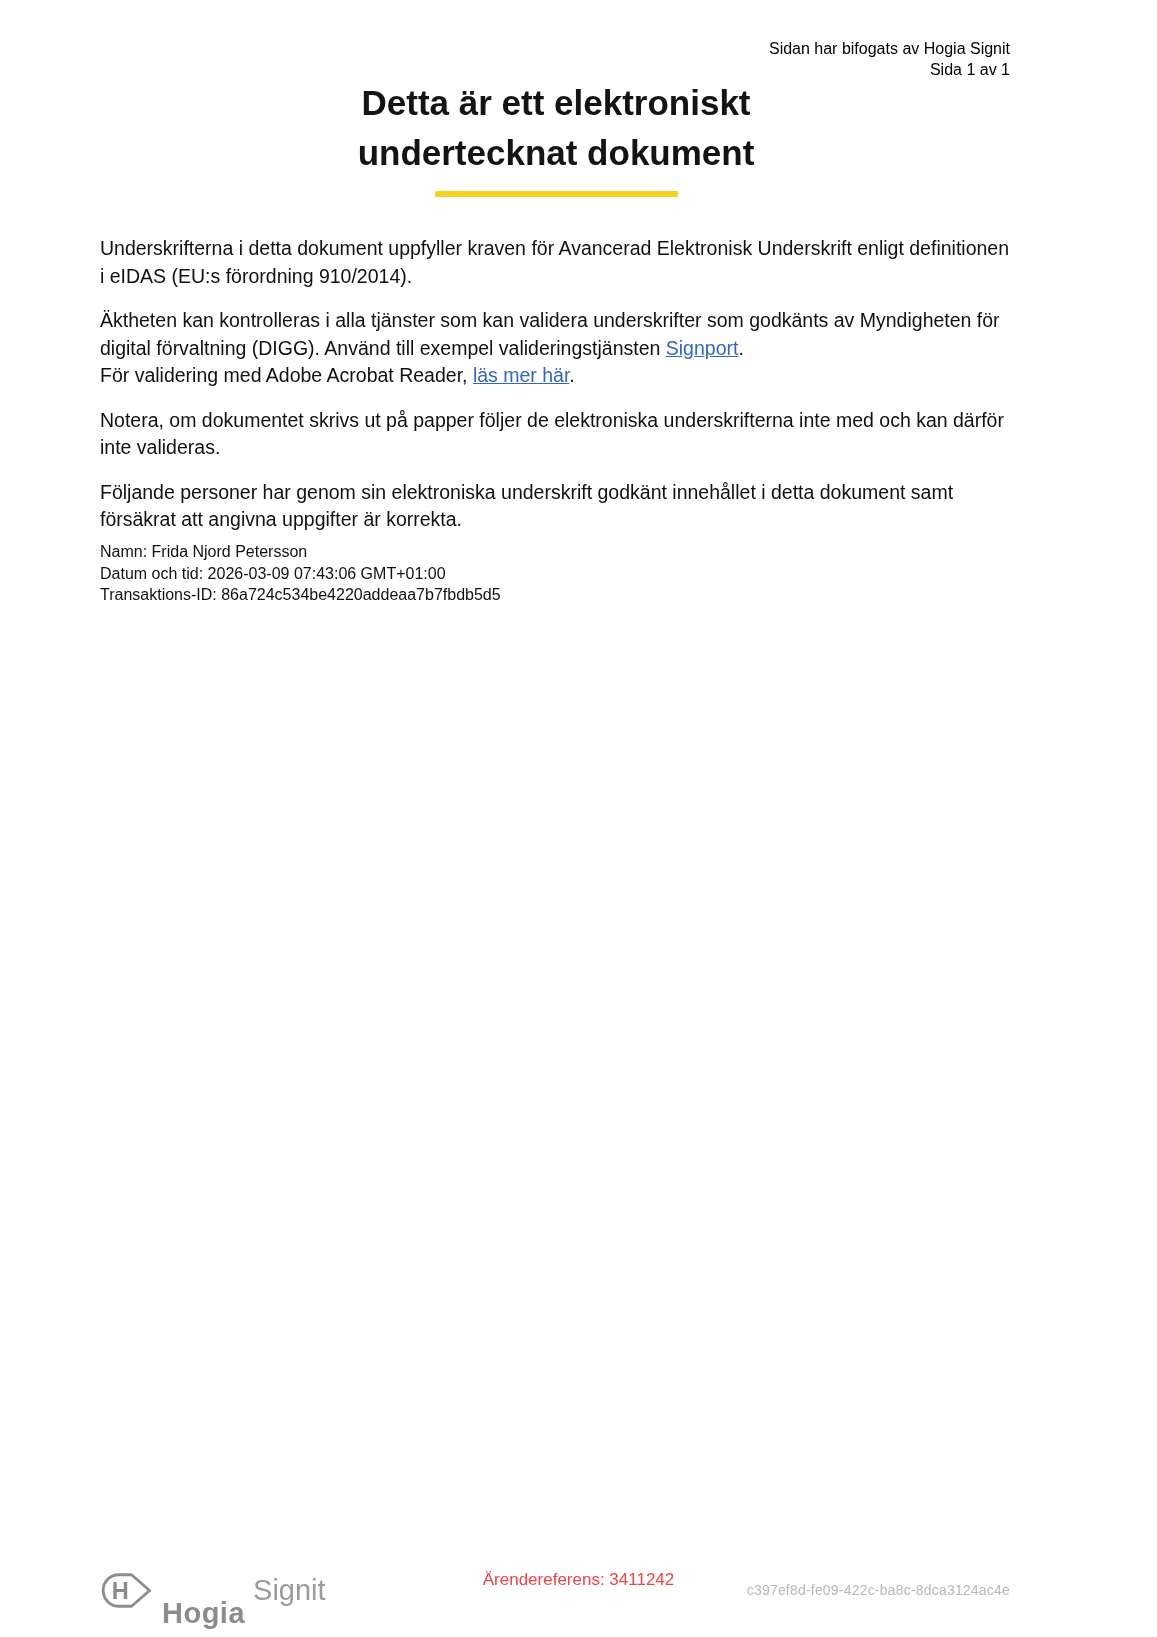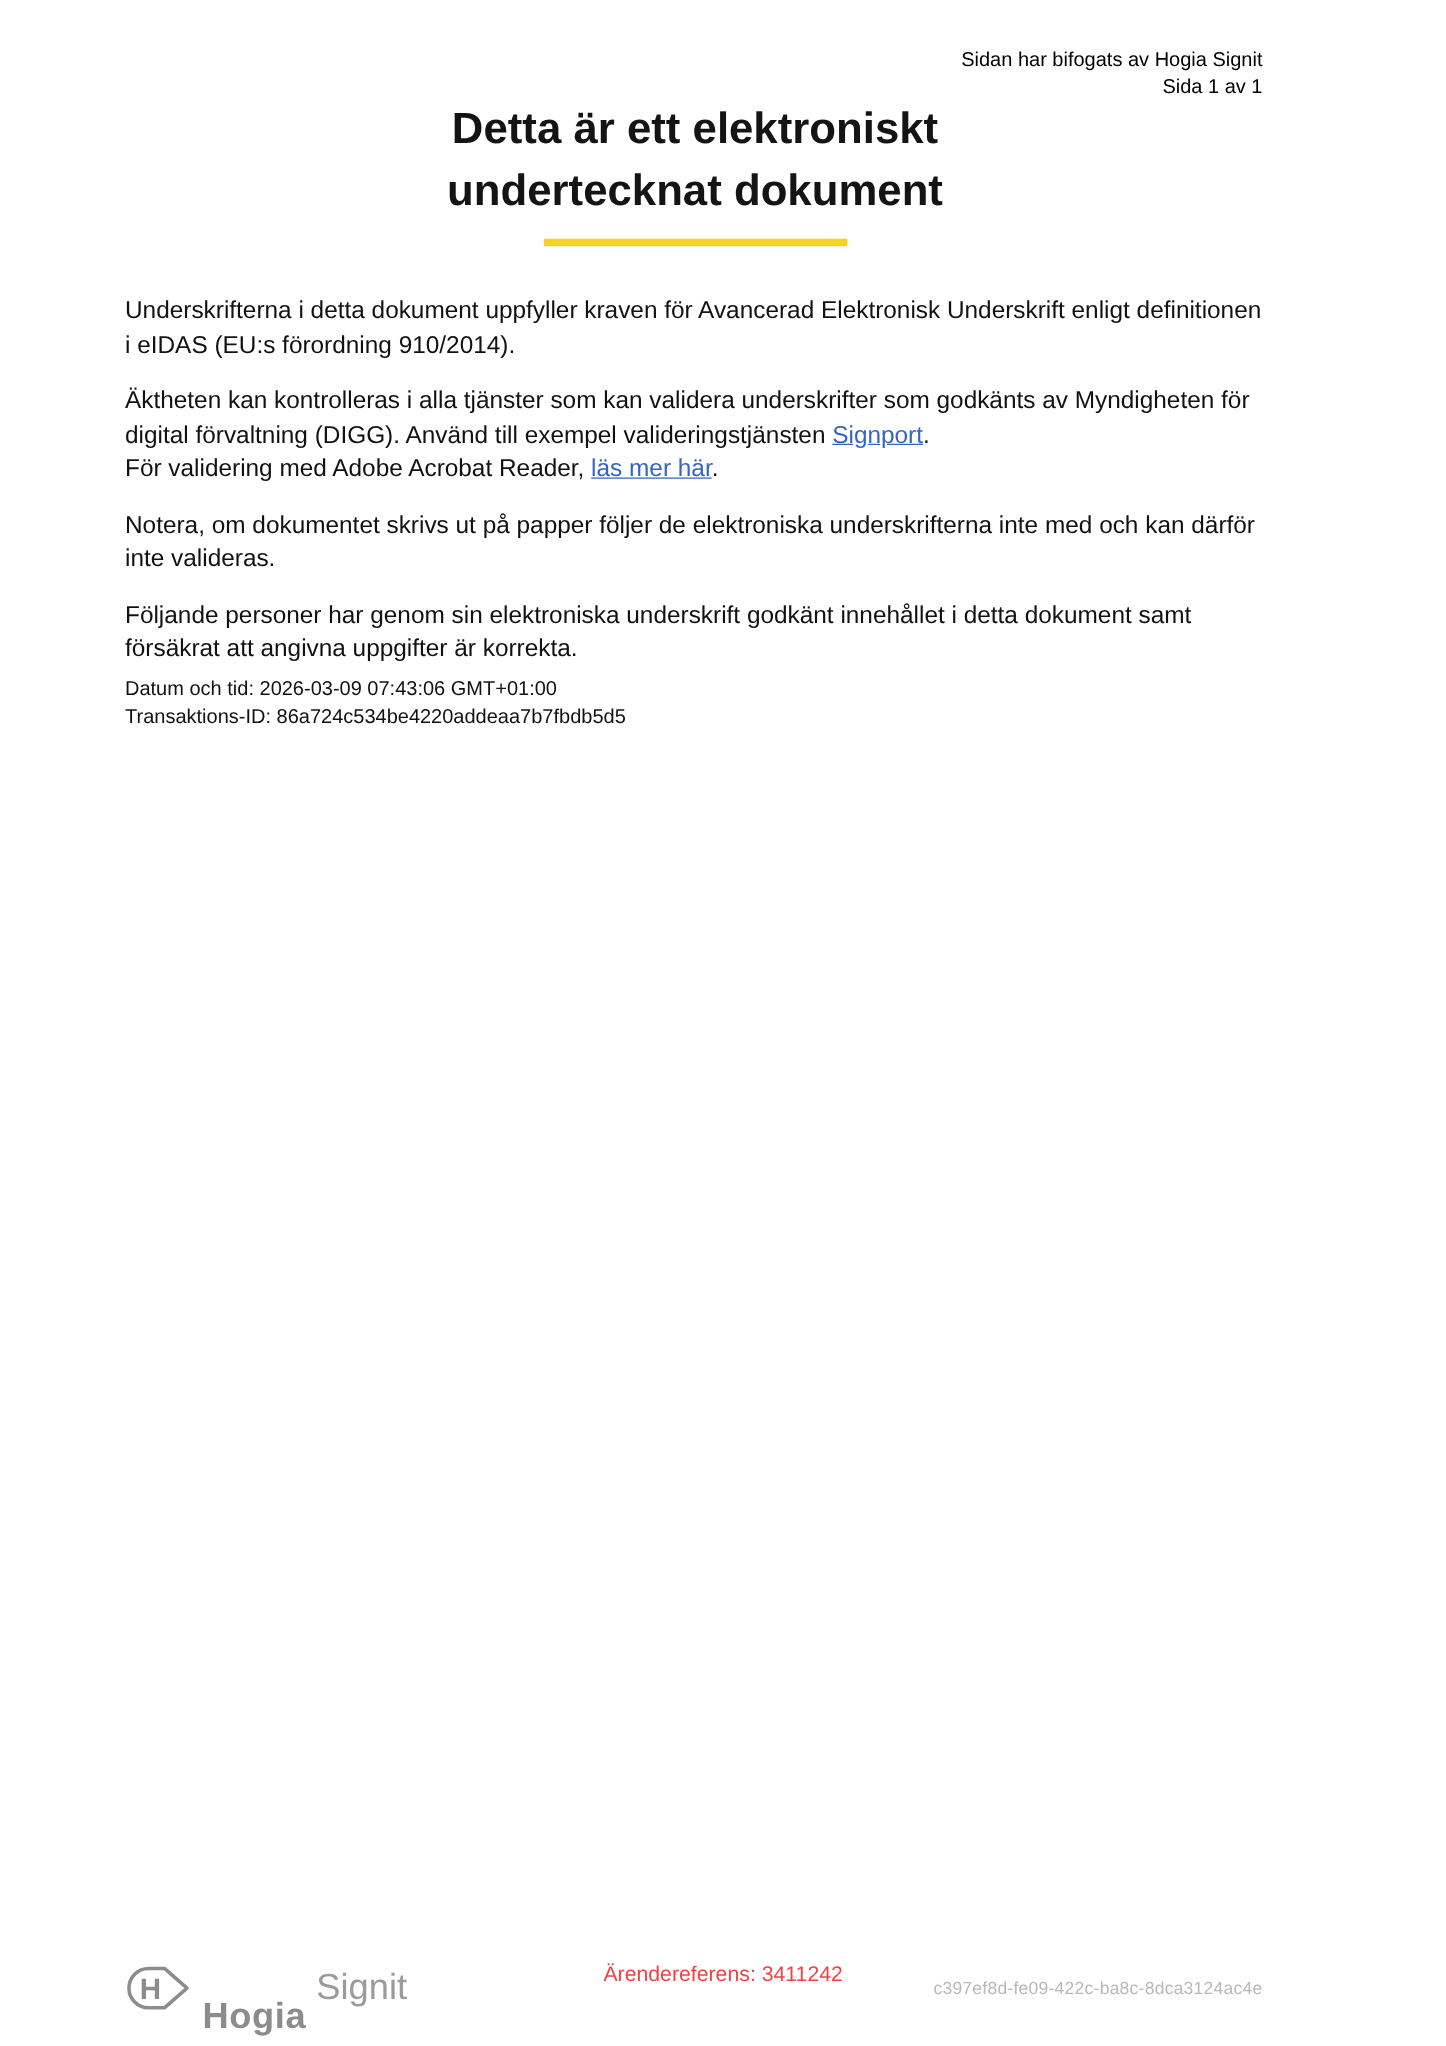--- a/index.html
+++ b/index.html
@@ -127,20 +127,21 @@
   </div>
 
   <div class="body-text">
     <p>Underskrifterna i detta dokument uppfyller kraven för Avancerad Elektronisk Underskrift enligt definitionen i eIDAS (EU:s förordning 910/2014).</p>
     <p><span>Äktheten kan kontrolleras i alla tjänster som kan validera underskrifter som godkänts av Myndigheten för digital förvaltning (DIGG). Använd till exempel valideringstjänsten </span><a class="link" id="link-signport" href="#" style="color: rgb(53, 101, 193);">Signport</a><span>.</span><br><span>För validering med Adobe Acrobat Reader, </span><a class="link" id="link-readmore" href="#" style="color: rgb(53, 101, 193);">läs mer här</a><span>.</span></p>
     <p>Notera, om dokumentet skrivs ut på papper följer de elektroniska underskrifterna inte med och kan därför inte valideras.</p>
     <p>Följande personer har genom sin elektroniska underskrift godkänt innehållet i detta dokument samt försäkrat att angivna uppgifter är korrekta.</p>
   </div>
 
   <div class="signature">
+    <div class="sig-line">Namn: Frida Njord Petersson</div>
     <div class="sig-line">Datum och tid: 2026-03-09 07:43:06 GMT+01:00</div>
     <div class="sig-line">Transaktions-ID: 86a724c534be4220addeaa7b7fbdb5d5</div>
   </div>
 
   <div class="footer-logo">
     <svg width="52" height="43" viewBox="0 0 66 46">
       <path d="M 24,3 L 40,3 L 63,23 L 40,43 L 24,43 A 20 20 0 0 1 24,3 Z" fill="none" id="logo-outline" stroke-width="3.6" stroke-linejoin="round" stroke="#8C8C8C"></path>
       <text x="15" y="34" font-size="30" font-weight="bold" font-family="Liberation Sans, sans-serif" id="logo-letter" fill="#8C8C8C">H</text>
     </svg>
     <span class="logo-brand" id="logo-brand" style="color: rgb(140, 140, 140); margin-top: 47px;">Hogia</span>

